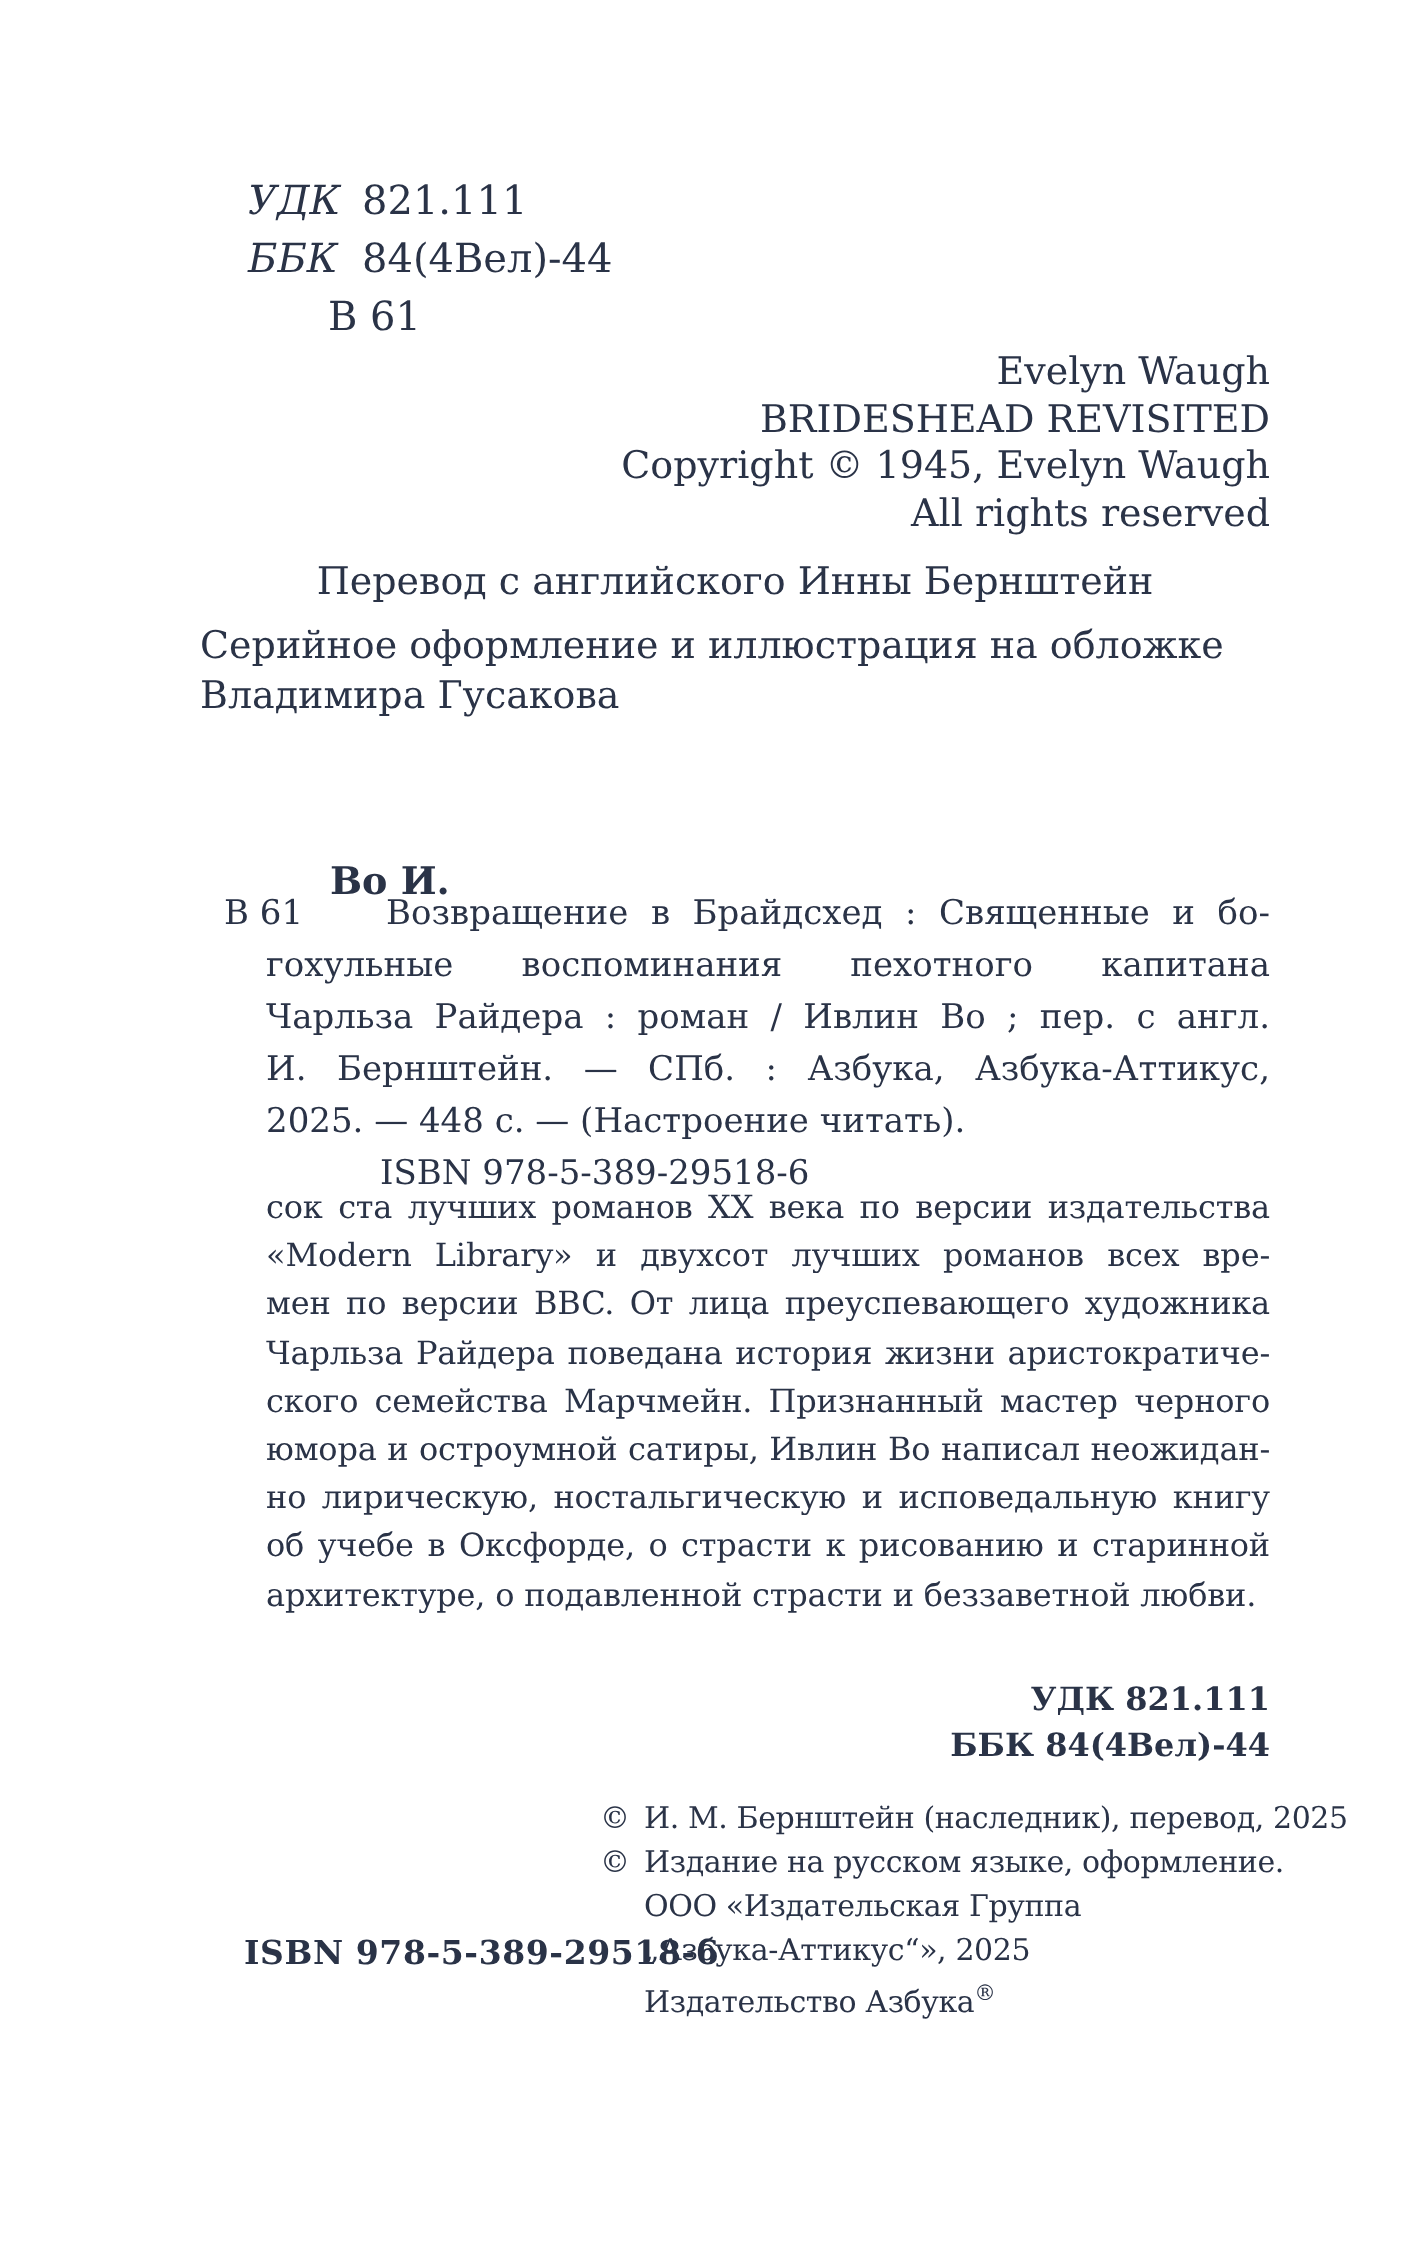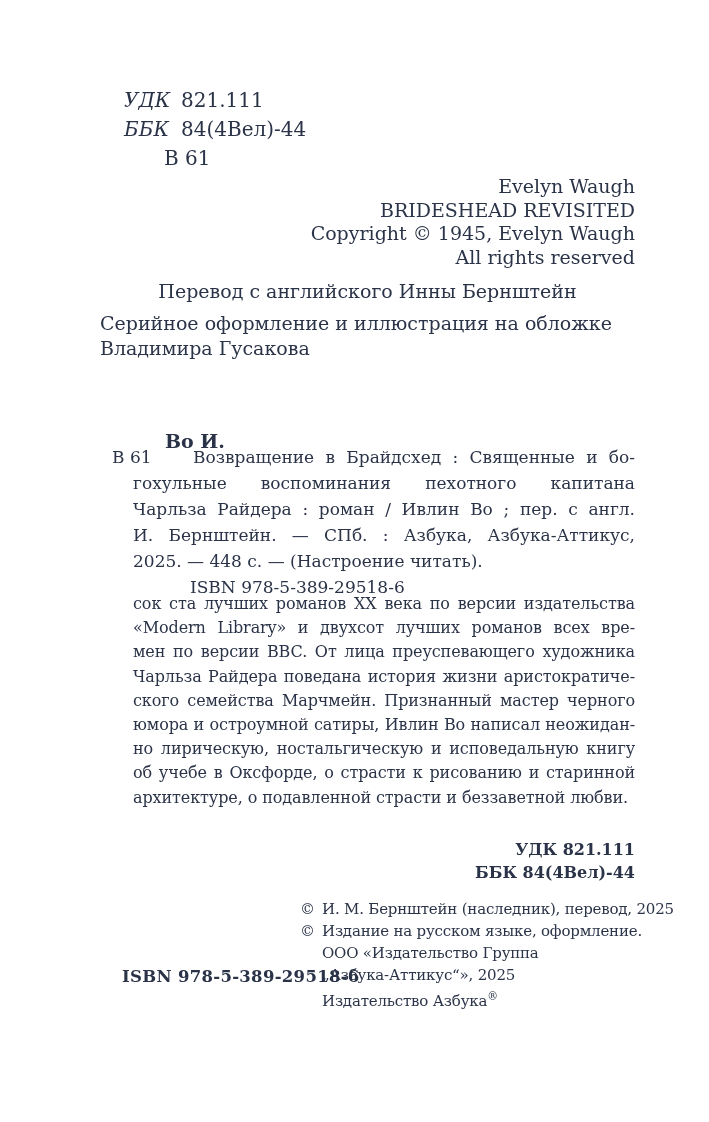--- a/index.html
+++ b/index.html
@@ -91,21 +91,21 @@
     <div>ББК 84(4Вел)-44</div>
   </div>
 
   <div class="imprint">
     <div class="imp-line">
       <span class="imp-sym">©</span><span>И. М. Бернштейн (наследник), перевод, 2025</span>
     </div>
     <div class="imp-line">
       <span class="imp-sym">©</span><span>Издание на русском языке, оформление.</span>
     </div>
-    <div class="imp-line">ООО «Издательство Группа</div>
+    <div class="imp-line">ООО «Издательская Группа</div>
     <div class="imp-line">„Азбука-Аттикус“», 2025</div>
     <div class="imp-line">
       <span>Издательство Азбука</span><span class="reg-mark">®</span>
     </div>
   </div>
 
   <div class="isbn-footer">ISBN 978-5-389-29518-6</div>
 
 </div>
 

